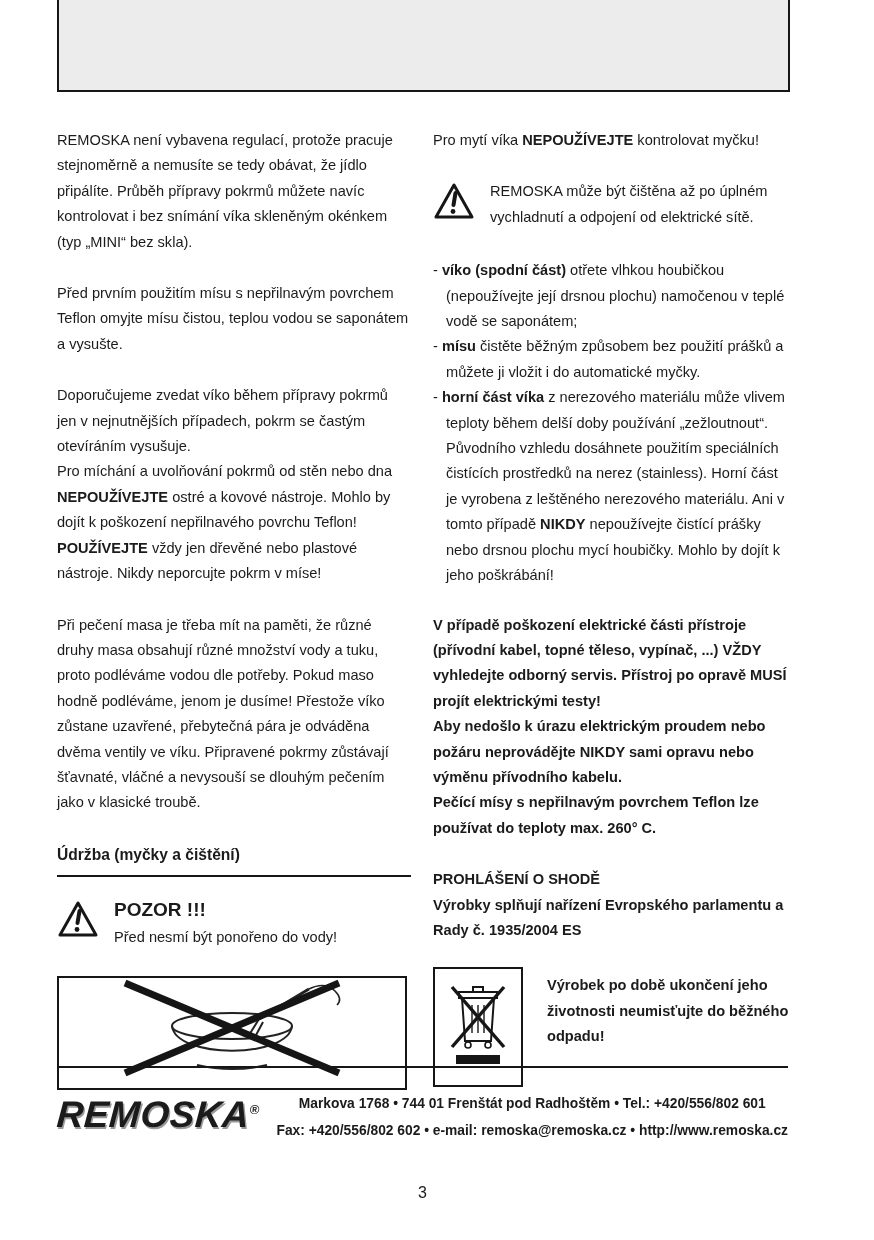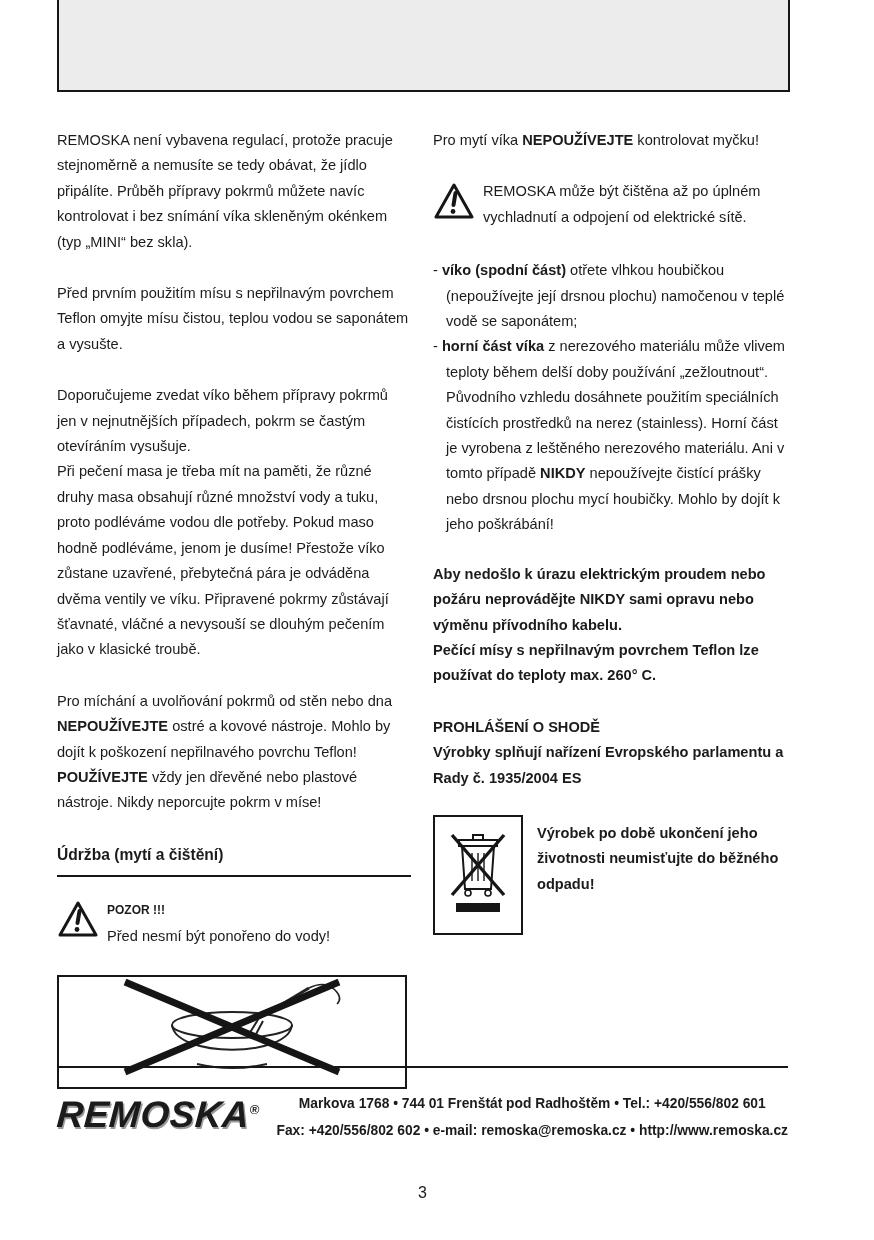--- a/index.html
+++ b/index.html
@@ -16,30 +16,30 @@
   .col-left{left:57px;width:354px;}
   .col-right{left:433px;width:360px;}
   p{margin:0 0 26px;}
   p.tight{margin:0;}
   b{font-weight:bold;}
   .maint-heading{
     font-weight:bold;font-size:15.6px;
     border-bottom:2px solid #161616;padding-bottom:8px;
     margin:14px 0 20px;
   }
-  .warnrow{display:flex;gap:8px;align-items:center;margin:0 0 26px;}
+  .warnrow{display:flex;gap:15px;align-items:center;margin:0 0 26px;}
   .warn-icon{flex:0 0 auto;}
-  .warn-title{font-weight:bold;font-size:12px;}
+  .warn-title{font-weight:bold;font-size:19px;}
   .li{padding-left:13px;text-indent:-13px;margin:0;}
   .boldblock{font-weight:bold;}
   .imgbox{
     width:350px;height:114px;border:2px solid #161616;margin-top:4px;
     display:flex;align-items:center;justify-content:center;box-sizing:border-box;
   }
-  .weee-row{display:flex;gap:14px;margin-top:24px;}
+  .weee-row{display:flex;gap:24px;margin-top:24px;}
   .weee-box{
     flex:0 0 auto;width:90px;height:120px;border:2px solid #161616;
     display:flex;align-items:center;justify-content:center;box-sizing:border-box;
   }
   .weee-text{font-weight:bold;padding-top:6px;width:256px;}
   .footer{
     position:absolute;left:57px;top:1066px;width:731px;
     border-top:2px solid #161616;padding-top:20px;
     display:flex;align-items:flex-start;
   }
@@ -60,24 +60,24 @@
 </style>
 </head>
 <body>
 
 <div class="topbox"></div>
 
 <div class="col col-left">
   <p>REMOSKA není vybavena regulací, protože pracuje stejnoměrně a nemusíte se tedy obávat, že jídlo připálíte. Průběh přípravy pokrmů můžete navíc kontrolovat i bez snímání víka skleněným okénkem (typ „MINI“ bez skla).</p>
   <p>Před prvním použitím mísu s nepřilnavým povrchem Teflon omyjte mísu čistou, teplou vodou se saponátem a vysušte.</p>
   <p class="tight">Doporučujeme zvedat víko během přípravy pokrmů jen v nejnutnějších případech, pokrm se častým otevíráním vysušuje.</p>
+  <p><span>Pro míchání a uvolňování pokrmů od stěn nebo dna </span><b>NEPOUŽÍVEJTE</b><span> ostré a kovové nástroje. Mohlo by dojít k poškození nepřilnavého povrchu Teflon!</span><br><b>POUŽÍVEJTE</b><span> vždy jen dřevěné nebo plastové nástroje. Nikdy neporcujte pokrm v míse!</span></p>
   <p>Při pečení masa je třeba mít na paměti, že různé druhy masa obsahují různé množství vody a tuku, proto podléváme vodou dle potřeby. Pokud maso hodně podléváme, jenom je dusíme! Přestože víko zůstane uzavřené, přebytečná pára je odváděna dvěma ventily ve víku. Připravené pokrmy zůstávají šťavnaté, vláčné a nevysouší se dlouhým pečením jako v klasické troubě.</p>
-  <p><span>Pro míchání a uvolňování pokrmů od stěn nebo dna </span><b>NEPOUŽÍVEJTE</b><span> ostré a kovové nástroje. Mohlo by dojít k poškození nepřilnavého povrchu Teflon!</span><br><b>POUŽÍVEJTE</b><span> vždy jen dřevěné nebo plastové nástroje. Nikdy neporcujte pokrm v míse!</span></p>
 
-  <div class="maint-heading">Údržba (mytí a čištění)</div>
+  <div class="maint-heading">Údržba (myčky a čištění)</div>
 
   <div class="warnrow">
     <span class="warn-icon">
       <svg width="42" height="38" viewBox="0 0 42 38">
         <path d="M21 3 L39 35 L3 35 Z" fill="none" stroke="#161616" stroke-width="3" stroke-linejoin="round"></path>
         <path d="M22.5 11 L20.5 23" stroke="#161616" stroke-width="4" stroke-linecap="round" fill="none"></path>
         <circle cx="20" cy="29.5" r="2.4" fill="#161616"></circle>
       </svg>
     </span>
     <span>
@@ -113,22 +113,24 @@
       <svg width="42" height="38" viewBox="0 0 42 38">
         <path d="M21 3 L39 35 L3 35 Z" fill="none" stroke="#161616" stroke-width="3" stroke-linejoin="round"></path>
         <path d="M22.5 11 L20.5 23" stroke="#161616" stroke-width="4" stroke-linecap="round" fill="none"></path>
         <circle cx="20" cy="29.5" r="2.4" fill="#161616"></circle>
       </svg>
     </span>
     <span>REMOSKA může být čištěna až po úplném vychladnutí a odpojení od elektrické sítě.</span>
   </div>
 
   <p class="li"><span>- </span><b>víko (spodní část)</b><span> otřete vlhkou houbičkou (nepoužívejte její drsnou plochu) namočenou v teplé vodě se saponátem;</span></p>
+  <p class="li"><span>- </span><b>mísu</b><span> čistěte běžným způsobem bez použití prášků a můžete ji vložit i do automatické myčky.</span></p>
   <p class="li" style="margin-bottom:24px;"><span>- </span><b>horní část víka</b><span> z nerezového materiálu může vlivem teploty během delší doby používání „zežloutnout“. Původního vzhledu dosáhnete použitím speciálních čistících prostředků na nerez (stainless). Horní část je vyrobena z leštěného nerezového materiálu. Ani v tomto případě </span><b>NIKDY</b><span> nepoužívejte čistící prášky nebo drsnou plochu mycí houbičky. Mohlo by dojít k jeho poškrábání!</span></p>
 
+  <p class="tight boldblock">V případě poškození elektrické části přístroje (přívodní kabel, topné těleso, vypínač, ...) VŽDY vyhledejte odborný servis. Přístroj po opravě MUSÍ projít elektrickými testy!</p>
   <p class="tight boldblock">Aby nedošlo k úrazu elektrickým proudem nebo požáru neprovádějte NIKDY sami opravu nebo výměnu přívodního kabelu.</p>
   <p class="boldblock">Pečící mísy s nepřilnavým povrchem Teflon lze používat do teploty max. 260° C.</p>
 
   <p class="tight boldblock">PROHLÁŠENÍ O SHODĚ</p>
   <p class="tight boldblock">Výrobky splňují nařízení Evropského parlamentu a Rady č. 1935/2004 ES</p>
 
   <div class="weee-row">
     <div class="weee-box">
       <span>
         <svg width="60" height="96" viewBox="0 0 60 96">

